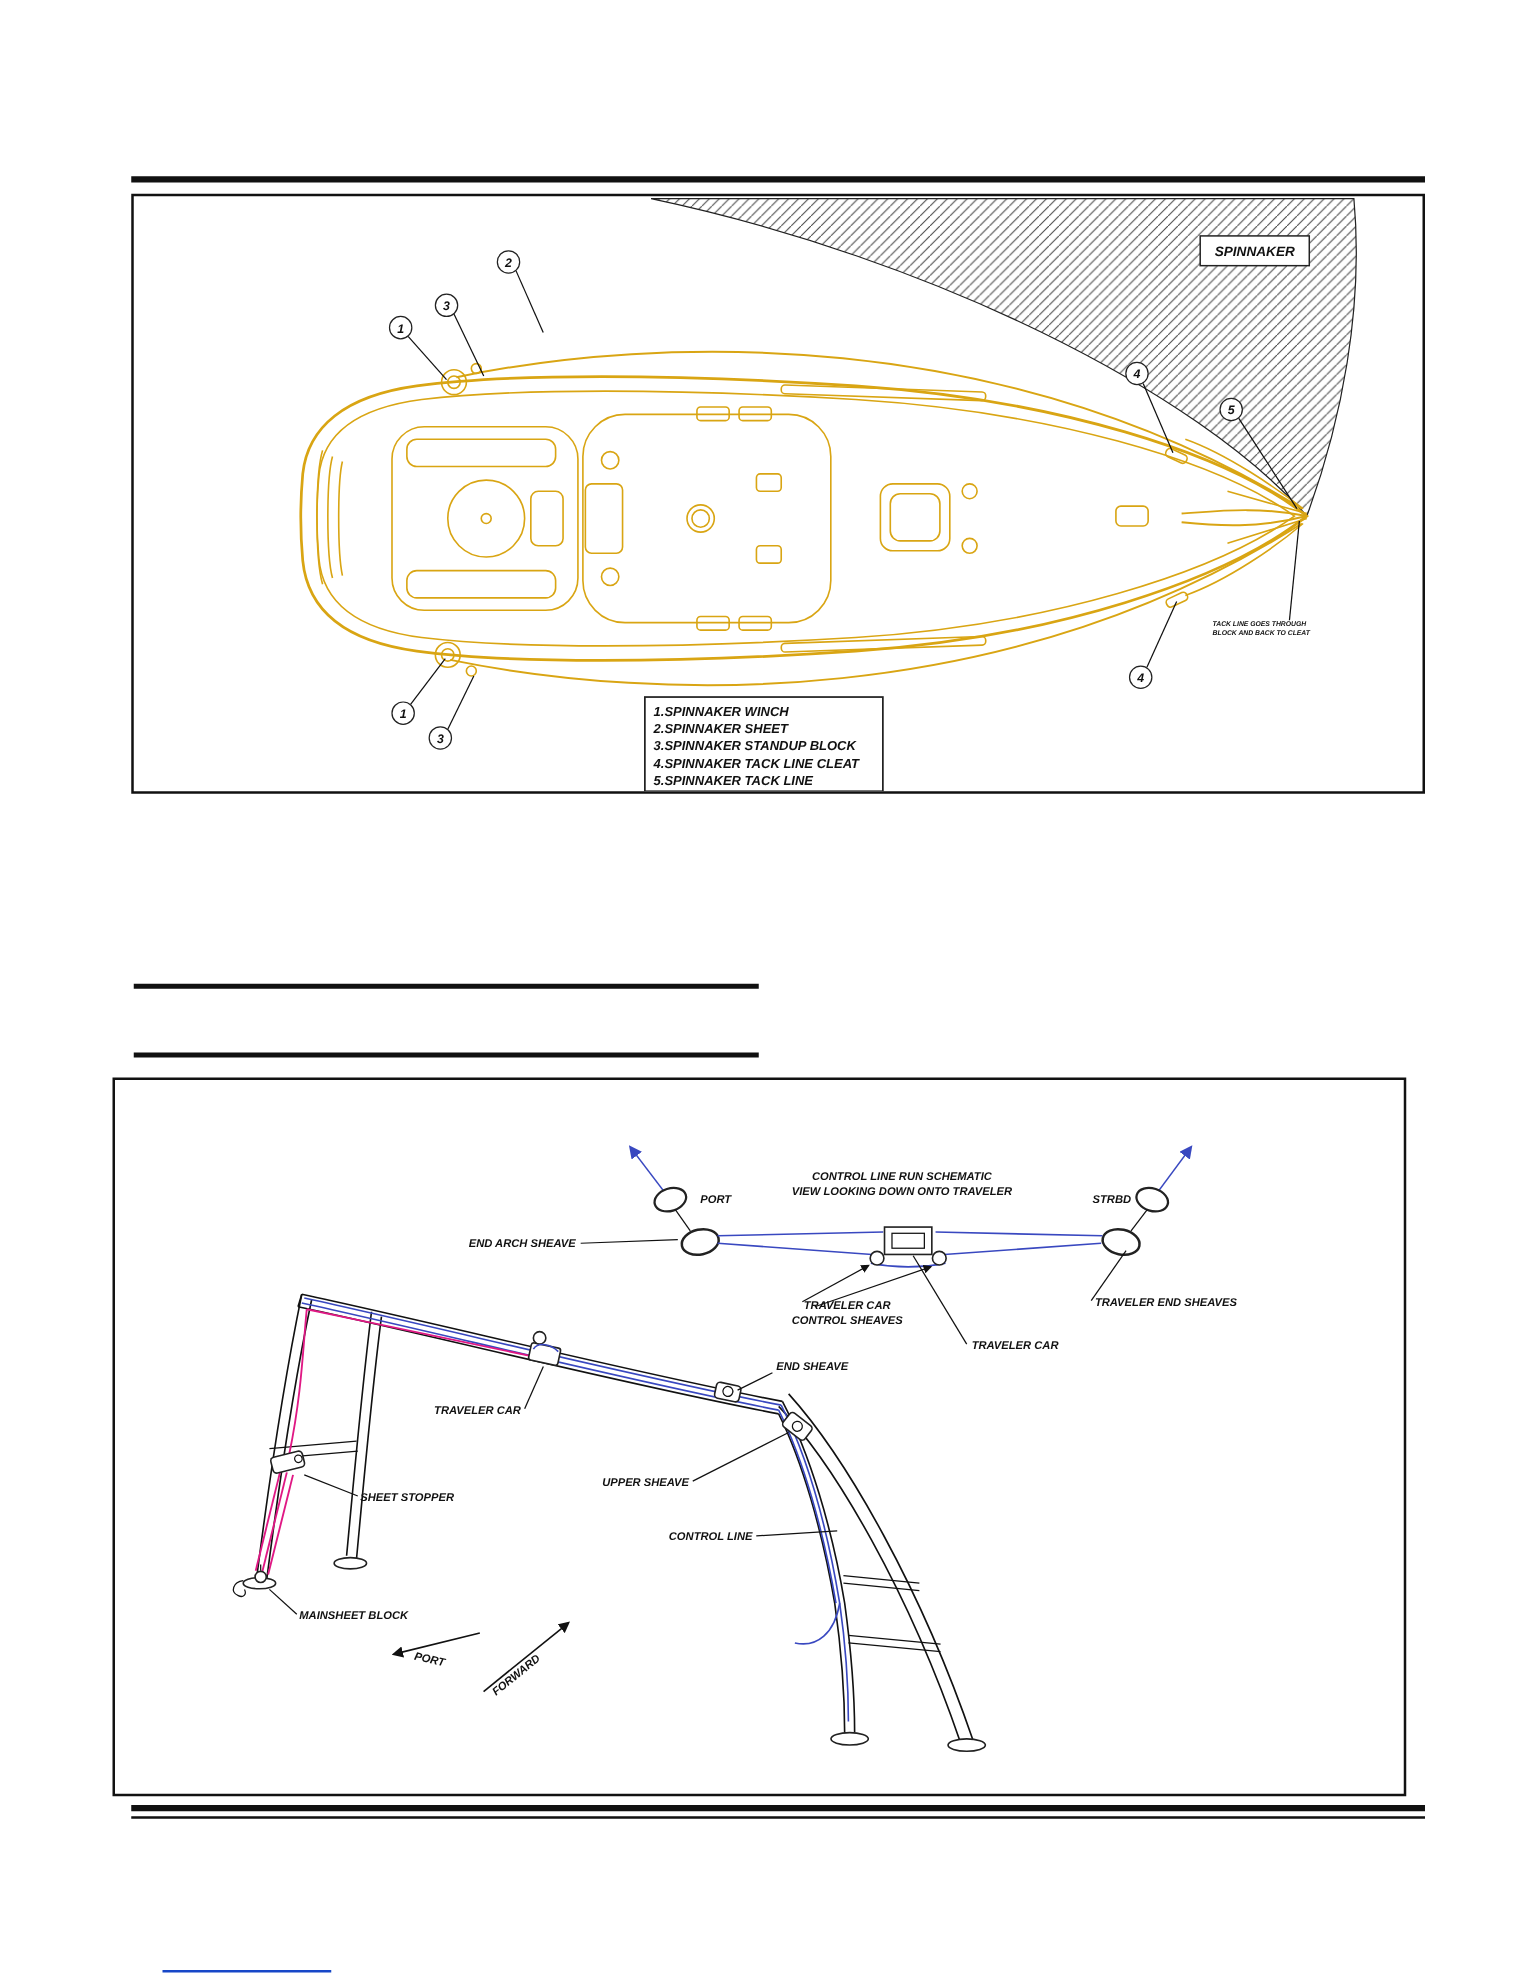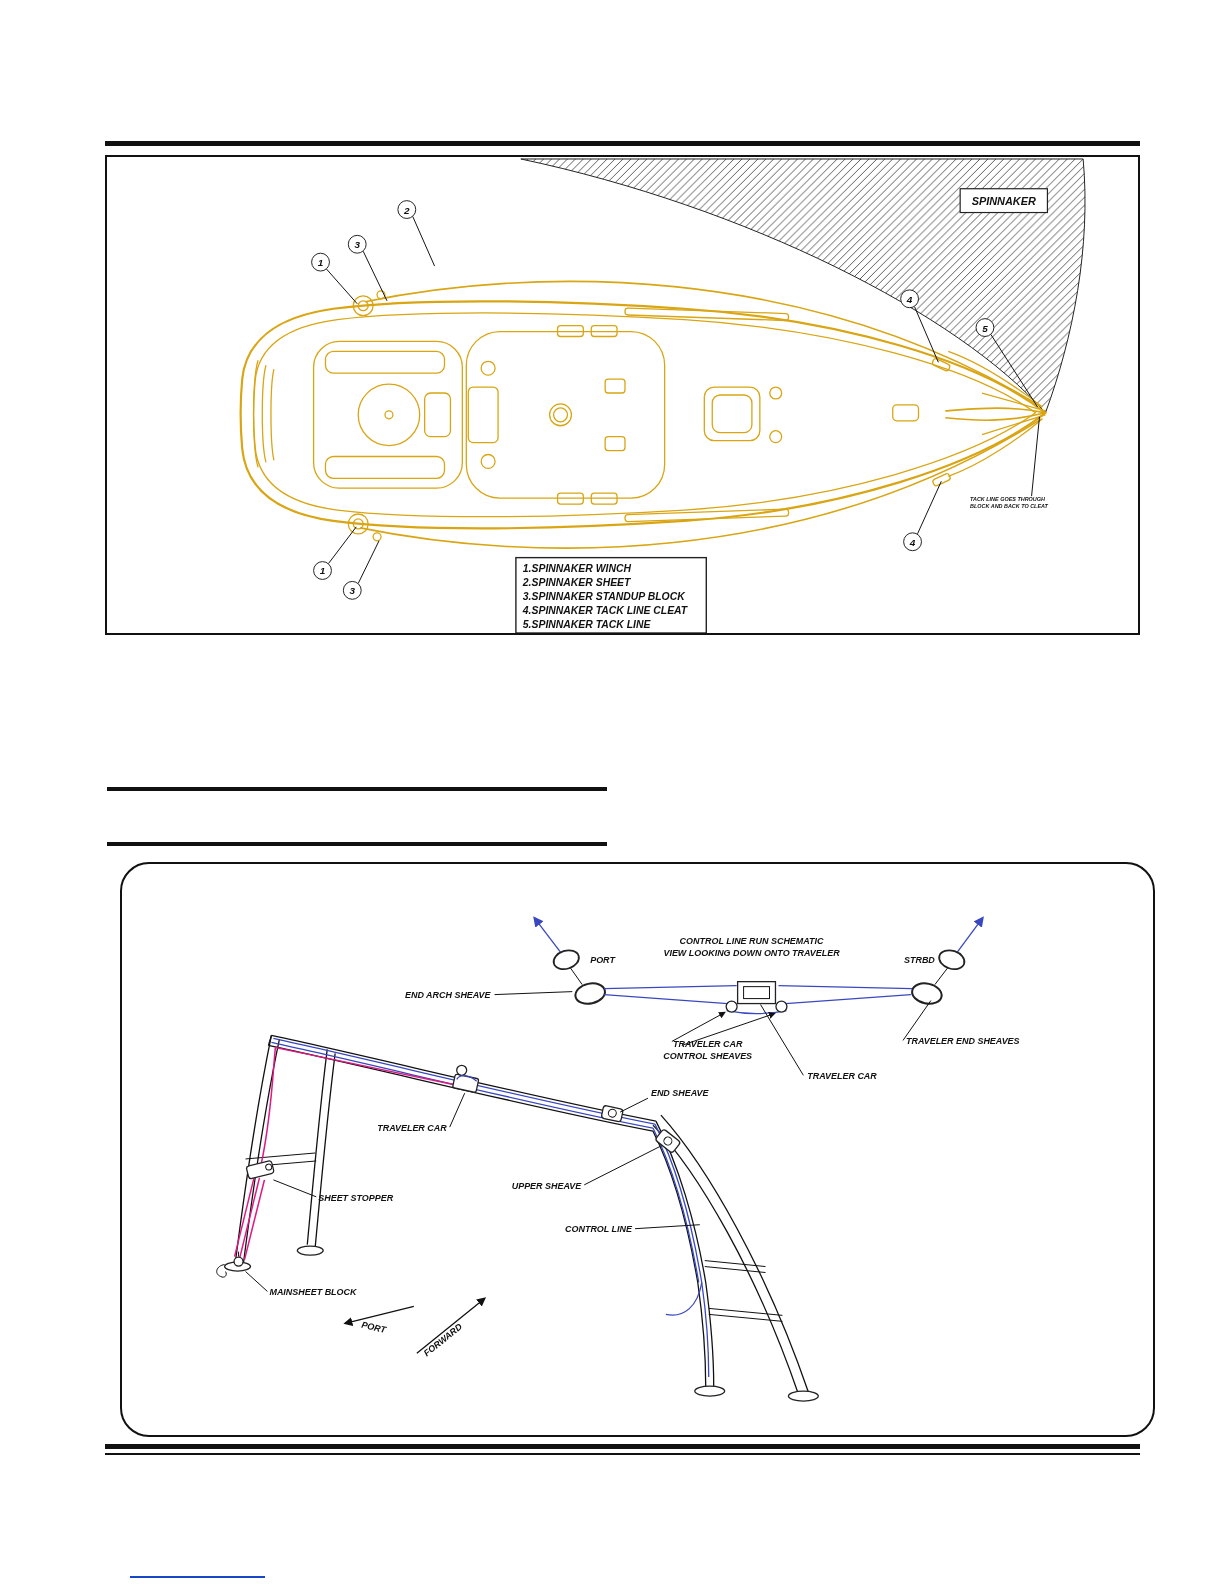--- a/index.html
+++ b/index.html
@@ -156,21 +156,21 @@
         <text class="t105" x="417" y="447">3.SPINNAKER STANDUP BLOCK</text>
         <text class="t105" x="417" y="461">4.SPINNAKER TACK LINE CLEAT</text>
         <text class="t105" x="417" y="475">5.SPINNAKER TACK LINE</text>
       </g>
     </svg>
   </figure>
 
   <div class="hr" style="left:107px;top:787px;width:500px;height:4px;"></div>
   <div class="hr" style="left:107px;top:842px;width:500px;height:4px;"></div>
 
-  <figure class="fig" style="left:120px;top:862px;width:1035px;height:575px;margin:0;border-radius:29px;">
+  <figure class="fig" style="left:90px;top:862px;width:1035px;height:575px;margin:0;">
     <svg viewBox="0 0 1035 573">
       <defs>
         <marker id="arrB" viewBox="0 0 10 10" refX="8" refY="5" markerWidth="7" markerHeight="7" orient="auto-start-reverse">
           <path d="M0,0 L10,5 L0,10 Z" class="mk-black"></path>
         </marker>
         <marker id="arrBlue" viewBox="0 0 10 10" refX="8" refY="5" markerWidth="8" markerHeight="8" orient="auto-start-reverse">
           <path d="M0,0 L10,5 L0,10 Z" class="mk-blue"></path>
         </marker>
       </defs>
 

